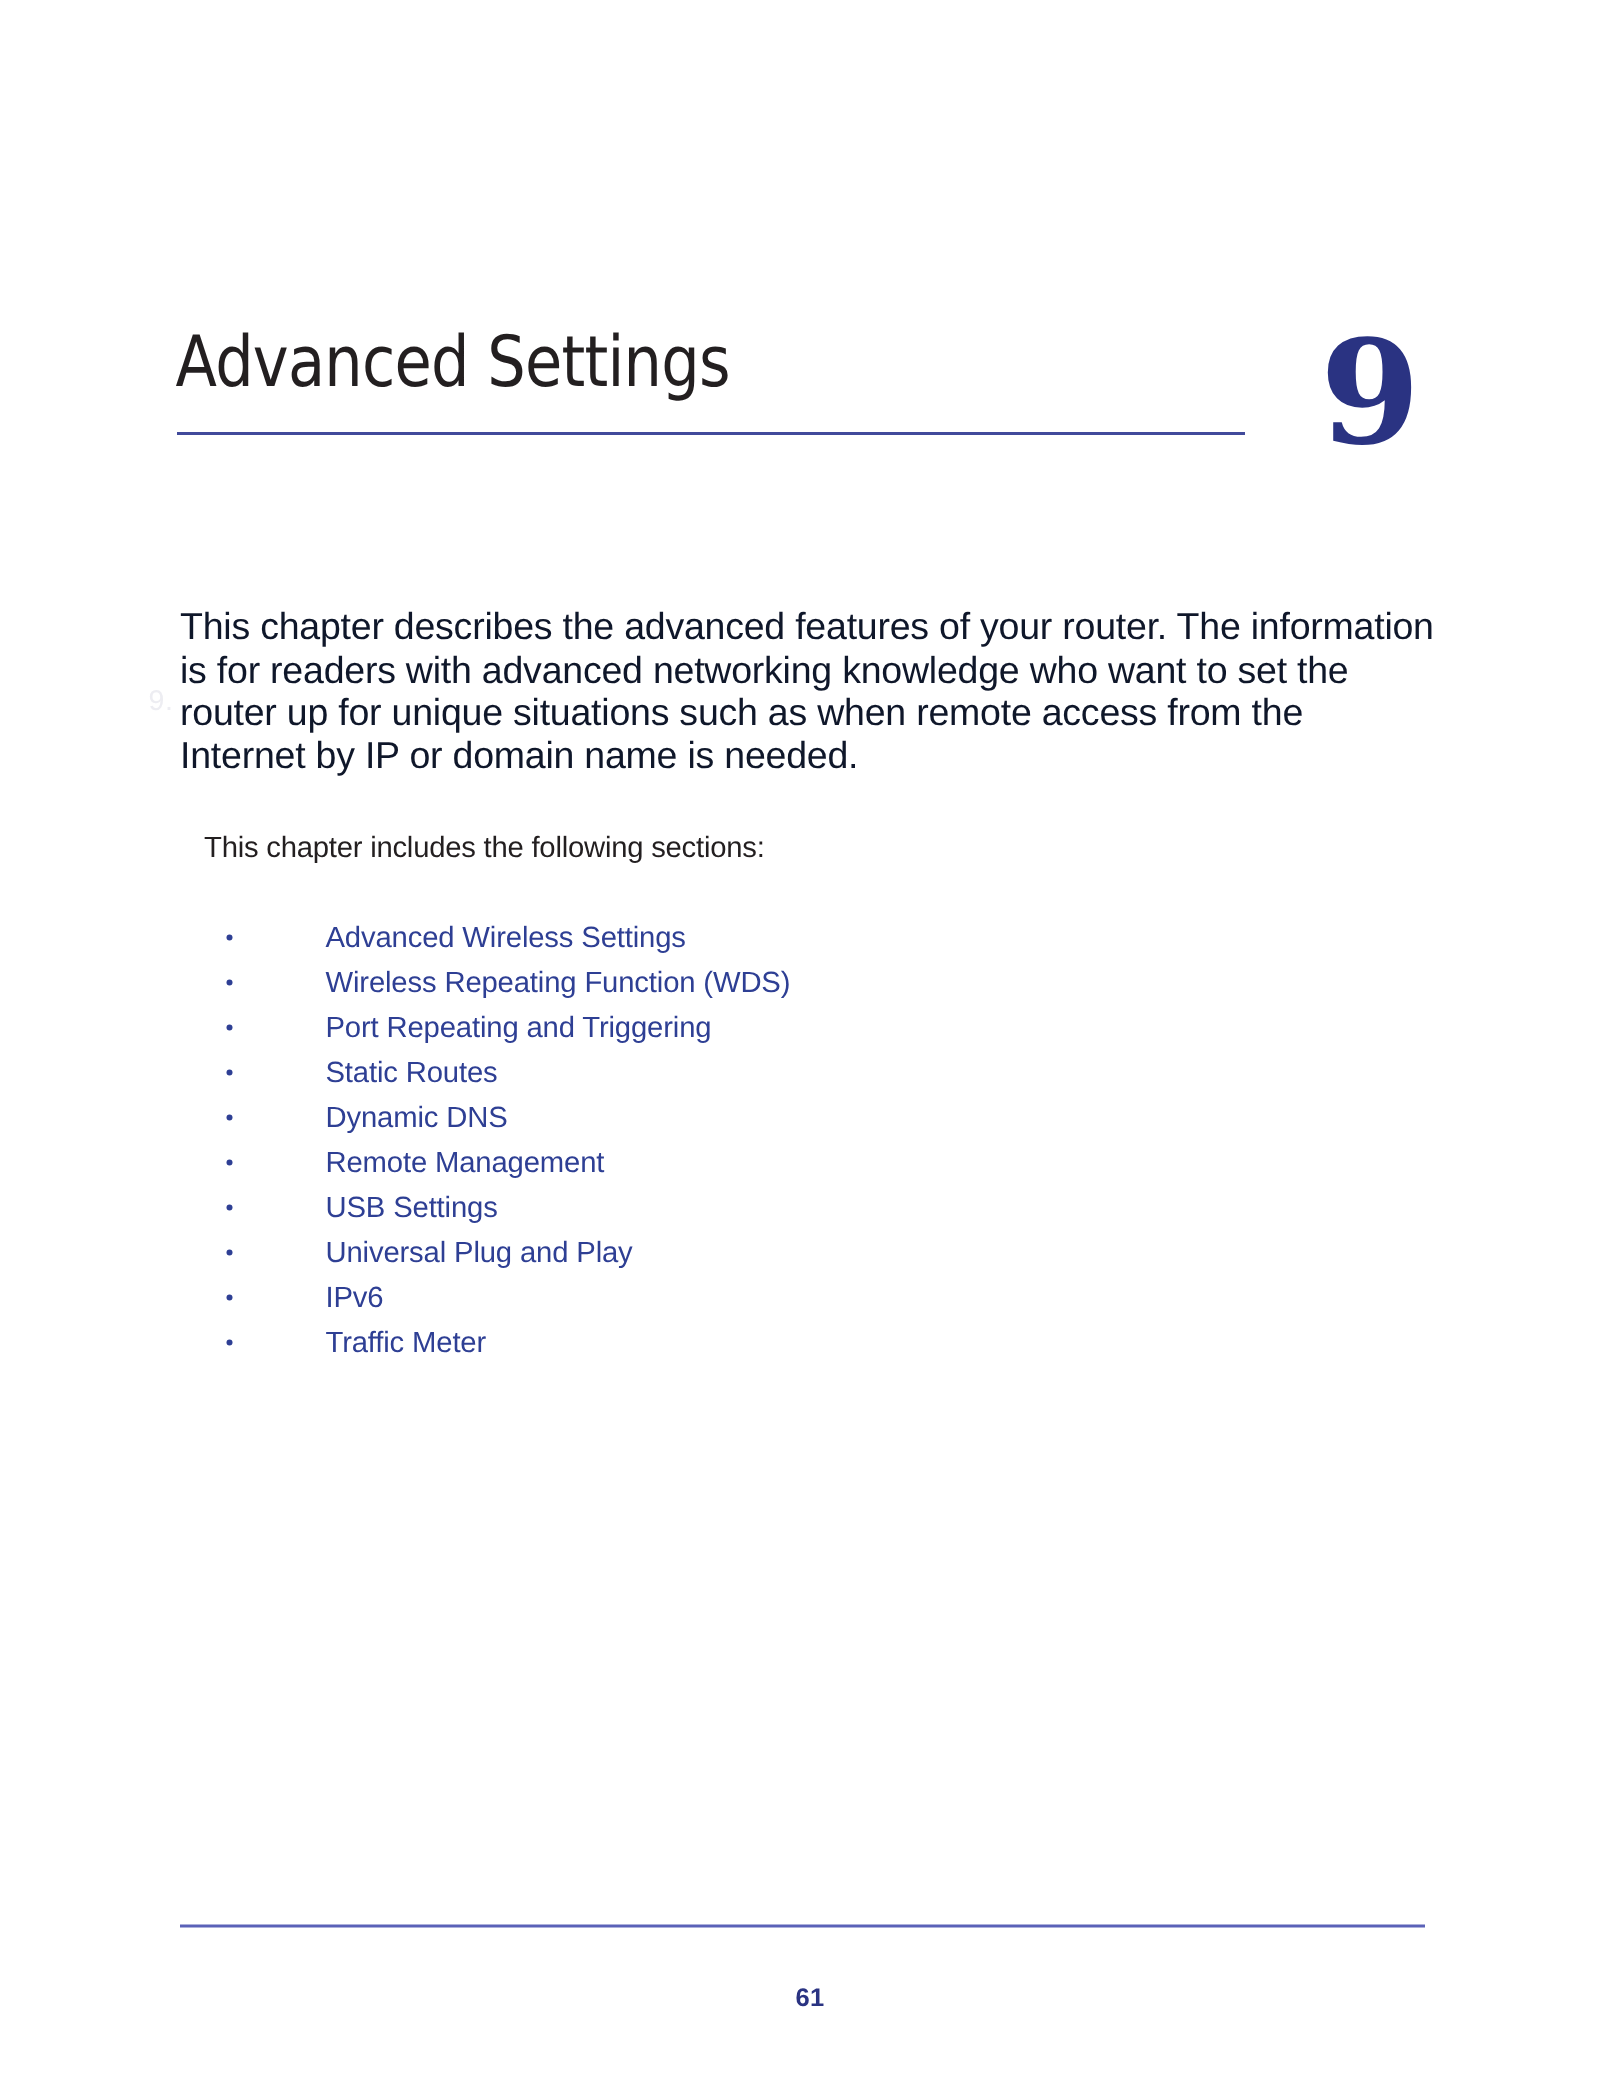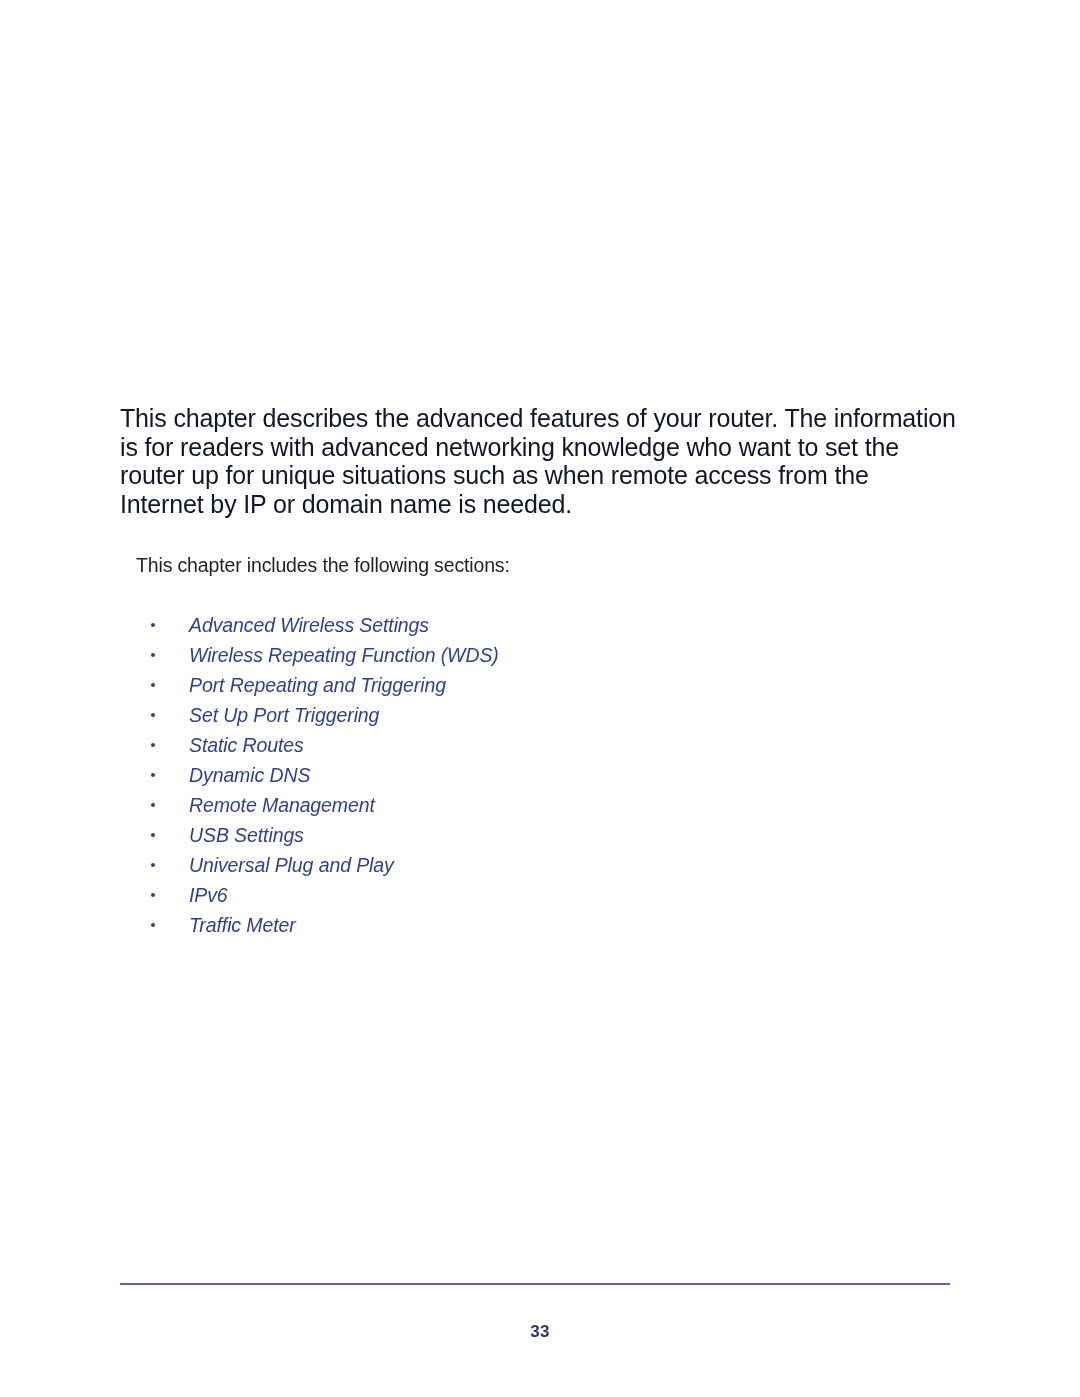--- a/index.html
+++ b/index.html
@@ -124,26 +124,26 @@
     left: 31px;
     top: 13px;
     width: 4px;
     height: 4px;
     border-radius: 50%;
     background: #2e3f94;
   }
 
   .section-link {
     font-size: 19.5px;
-    font-style: italic;
     color: #2e3f94;
     letter-spacing: -0.1px;
     text-decoration: none;
     cursor: pointer;
     white-space: nowrap;
+    margin-left: 28px;
   }
 
   
   .footer-rule {
     position: absolute;
     left: 120px;
     top: 1283px;
     width: 830px;
     height: 2px;
     background: #5b62b8;
@@ -159,20 +159,29 @@
     font-weight: 700;
     color: #2a3382;
     letter-spacing: 0.2px;
   }
 </style>
 </head>
 <body>
 
 <div class="page">
 
+  <div class="chapter-header">
+    <div class="ghost-marker">9.</div>
+
+    <div class="chapter-title">Advanced Settings</div>
+
+    <div class="title-rule"></div>
+
+    <div class="chapter-number">9</div>
+  </div>
 
   <div class="body-block">
     <p class="intro-paragraph">This chapter describes the advanced features of your router. The information is for readers with advanced networking knowledge who want to set the router up for unique situations such as when remote access from the Internet by IP or domain name is needed.</p>
 
     <p class="sections-lead">This chapter includes the following sections:</p>
 
     <ul class="section-list">
       <li class="section-list-item">
         <span class="bullet-icon"></span>
         <a class="section-link" href="#">Advanced Wireless Settings</a>
@@ -180,24 +189,20 @@
       <li class="section-list-item">
         <span class="bullet-icon"></span>
         <a class="section-link" href="#">Wireless Repeating Function (WDS)</a>
       </li>
       <li class="section-list-item">
         <span class="bullet-icon"></span>
         <a class="section-link" href="#">Port Repeating and Triggering</a>
       </li>
       <li class="section-list-item">
         <span class="bullet-icon"></span>
-        <a class="section-link" href="#">Set Up Port Triggering</a>
-      </li>
-      <li class="section-list-item">
-        <span class="bullet-icon"></span>
         <a class="section-link" href="#">Static Routes</a>
       </li>
       <li class="section-list-item">
         <span class="bullet-icon"></span>
         <a class="section-link" href="#">Dynamic DNS</a>
       </li>
       <li class="section-list-item">
         <span class="bullet-icon"></span>
         <a class="section-link" href="#">Remote Management</a>
       </li>
@@ -215,15 +220,15 @@
       </li>
       <li class="section-list-item">
         <span class="bullet-icon"></span>
         <a class="section-link" href="#">Traffic Meter</a>
       </li>
     </ul>
   </div>
 
   <div class="footer-rule"></div>
 
-  <div class="page-number">33</div>
+  <div class="page-number">61</div>
 
 </div>
 
 </body></html>

